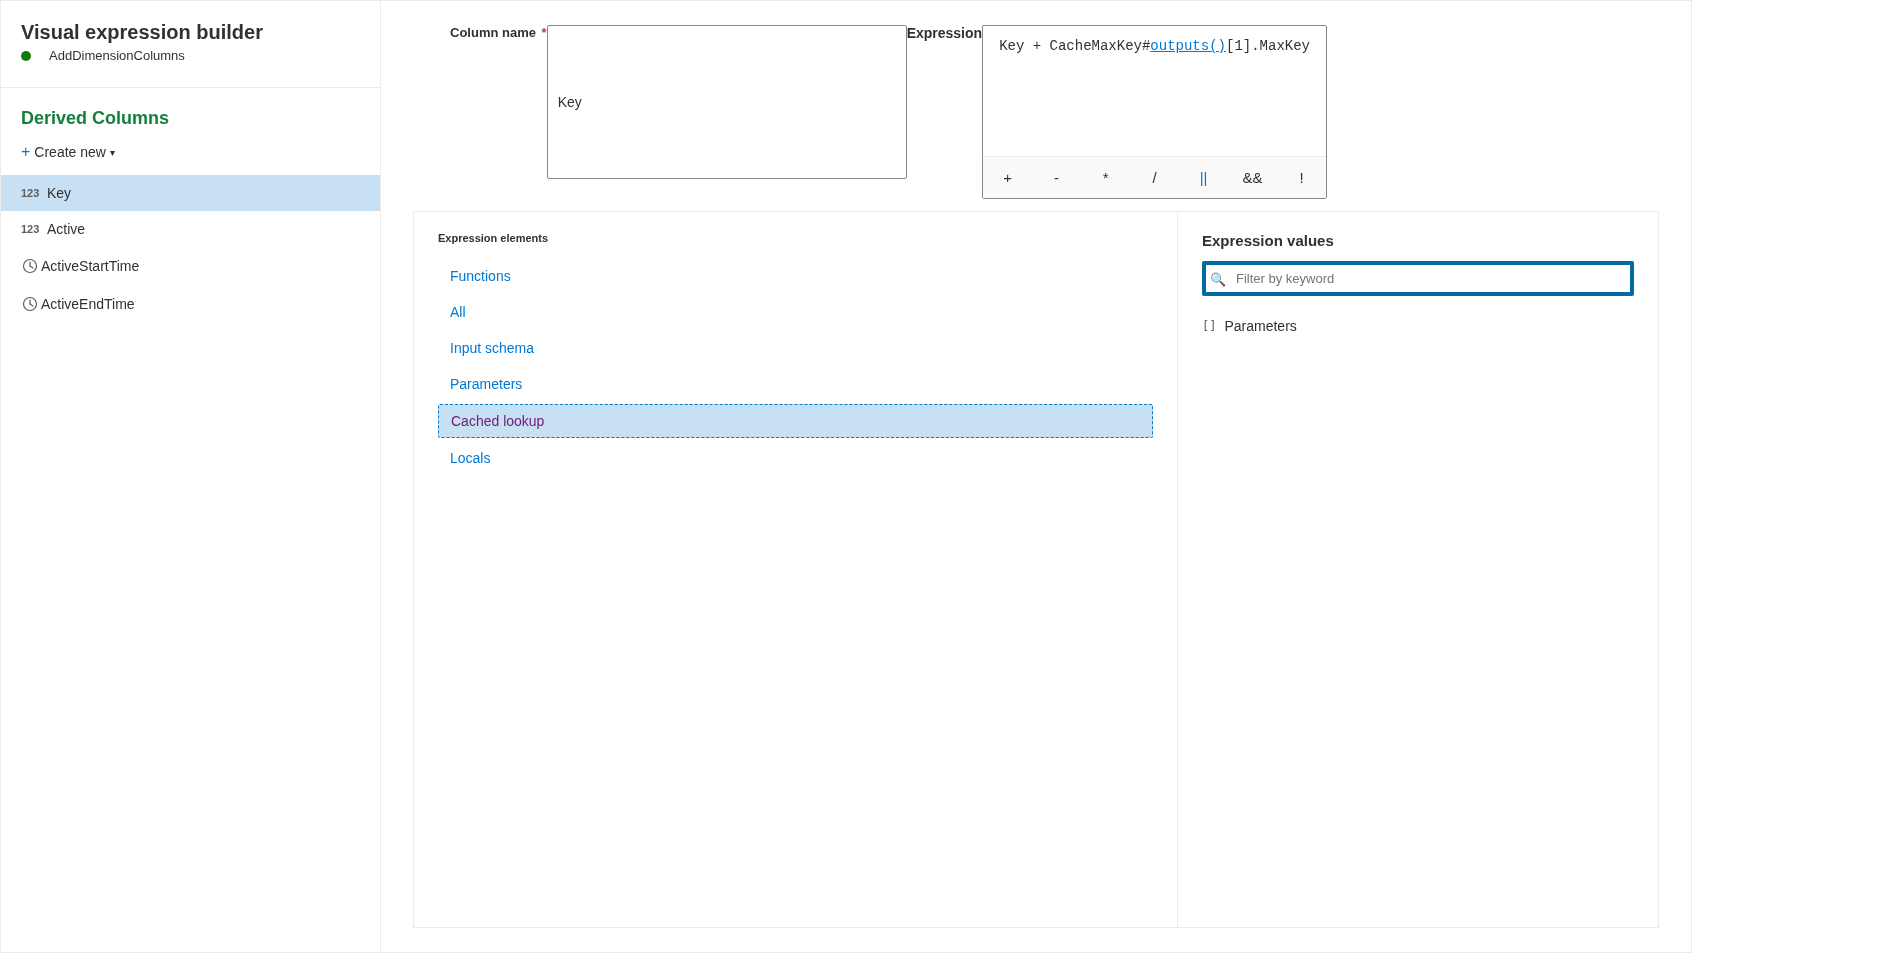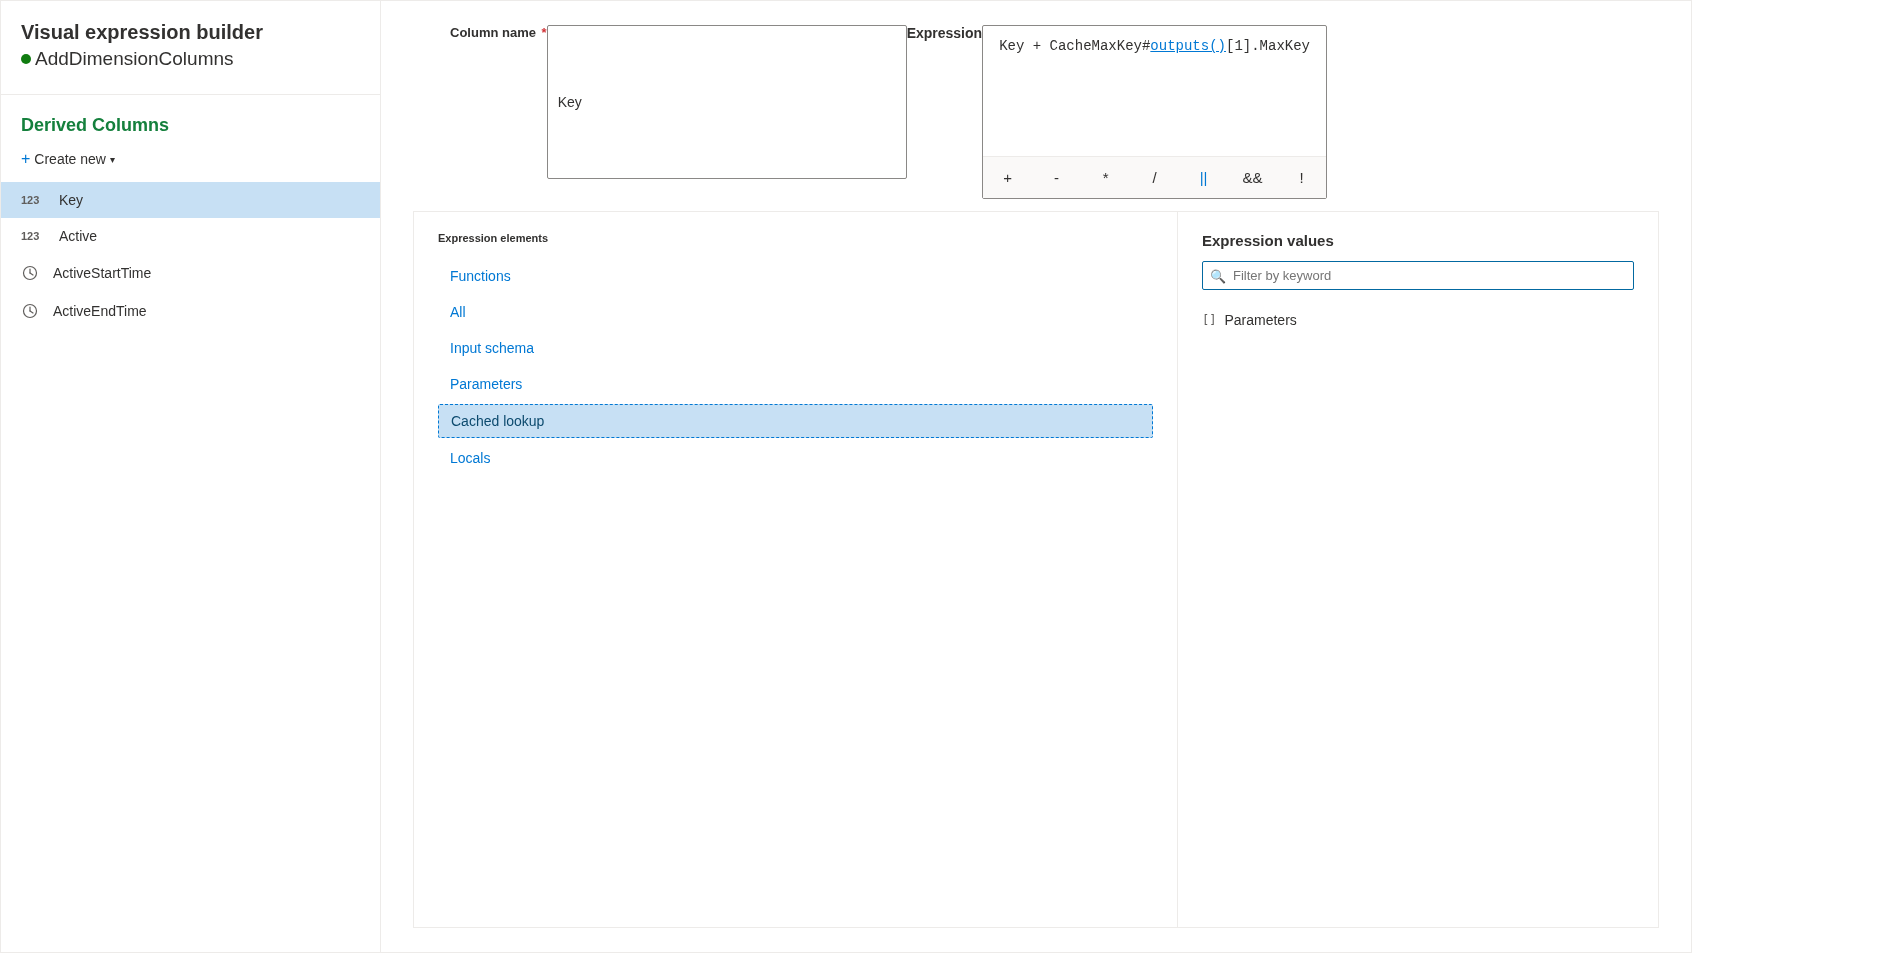--- a/index.html
+++ b/index.html
@@ -25,26 +25,26 @@
       display: flex;
       flex-direction: column;
     }
     .app-title {
       font-size: 20px;
       font-weight: 600;
       color: #323130;
       padding: 0 20px 4px 20px;
     }
     .app-subtitle {
-      font-size: 19px;
+      font-size: 13px;
       color: #323130;
       padding: 0 20px 16px 20px;
       display: flex;
       align-items: center;
-      gap: 4px;
+      gap: 18px;
     }
     .green-dot {
       width: 10px;
       height: 10px;
       background: #107c10;
       border-radius: 50%;
       display: inline-block;
     }
     .section-title {
       font-size: 18px;
@@ -68,21 +68,21 @@
     }
     .create-new-btn .chevron {
       font-size: 10px;
     }
     .column-list {
       list-style: none;
     }
     .column-item {
       display: flex;
       align-items: center;
-      gap: 14px;
+      gap: 2px;
       padding: 10px 20px;
       cursor: pointer;
       font-size: 14px;
       color: #323130;
     }
     .column-item.active {
       background: #c7e0f4;
     }
     .type-badge {
       font-size: 11px;
@@ -157,40 +157,40 @@
       padding: 8px 12px;
       cursor: pointer;
       font-size: 14px;
       color: #0078d4;
       border-radius: 2px;
       margin-bottom: 4px;
     }
     .element-item.selected {
       background: #c7e0f4;
       border: 1px dashed #0078d4;
-      color: #0c4a6e;
+      color: #701a75;
     }
     .expression-values {
       width: 480px;
       padding: 20px 24px;
     }
     .values-title {
       font-size: 15px;
       font-weight: 600;
       color: #323130;
       margin-bottom: 12px;
     }
     .filter-input-wrapper {
       position: relative;
       margin-bottom: 16px;
     }
     .filter-input {
       width: 100%;
       padding: 6px 10px 6px 30px;
-      border: 1px solid #0369a1;
+      border: 4px solid #0369a1;
       border-radius: 2px;
       font-size: 13px;
       color: #605e5c;
       outline: none;
     }
     .search-icon-inner {
       position: absolute;
       left: 8px;
       top: 50%;
       transform: translateY(-50%);

